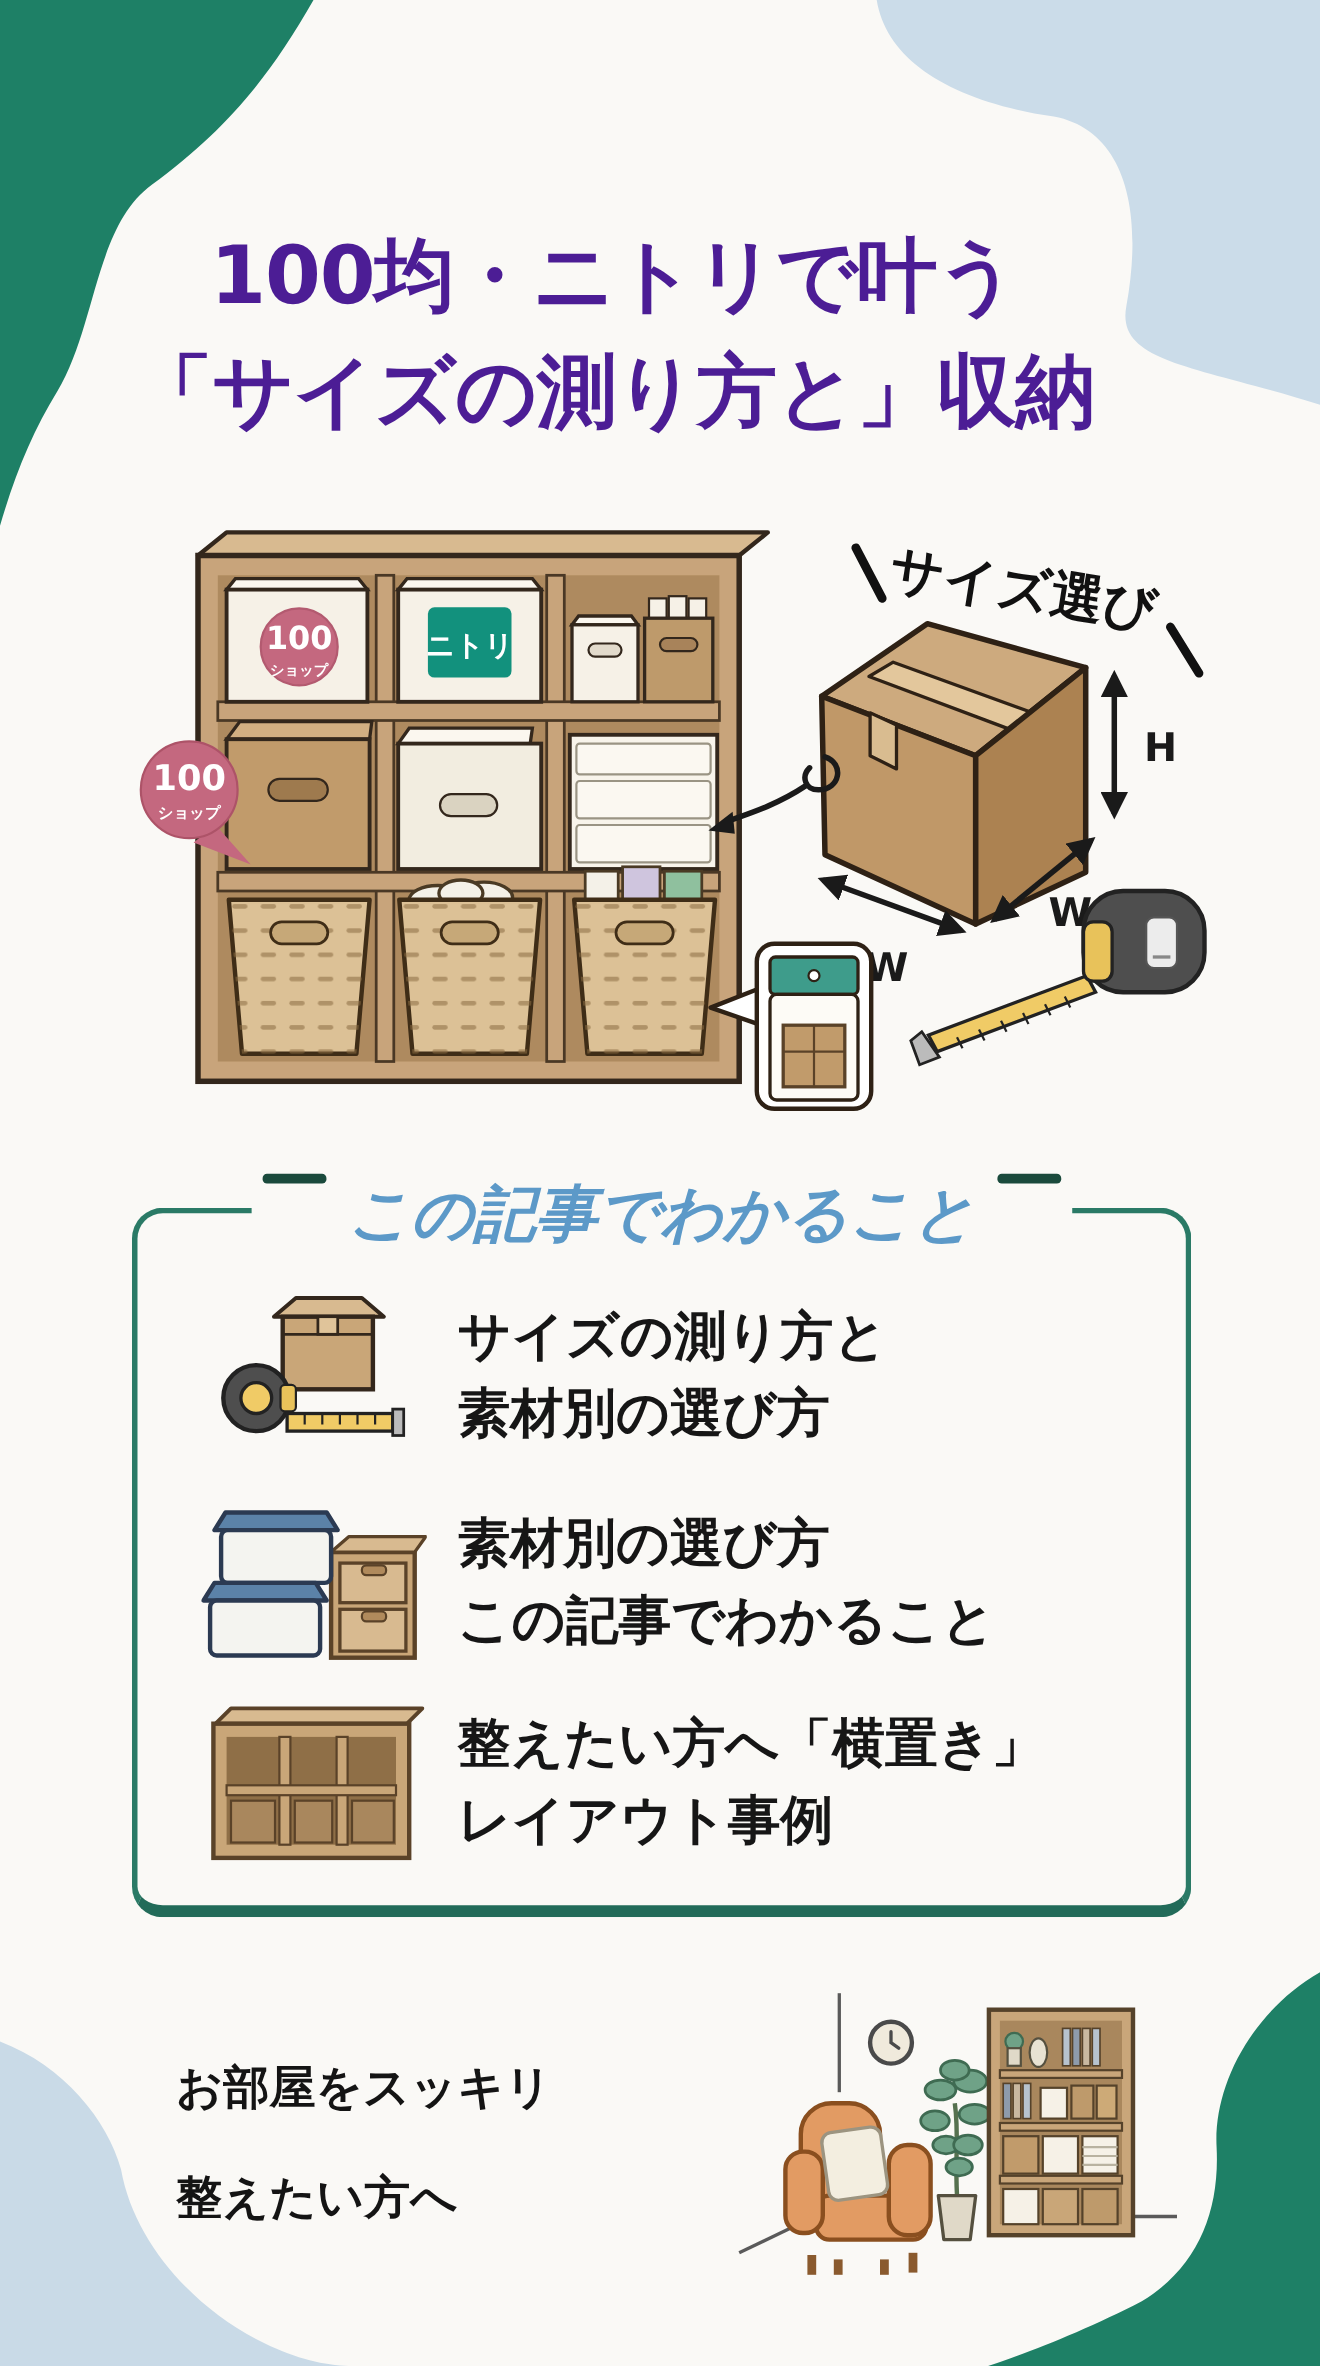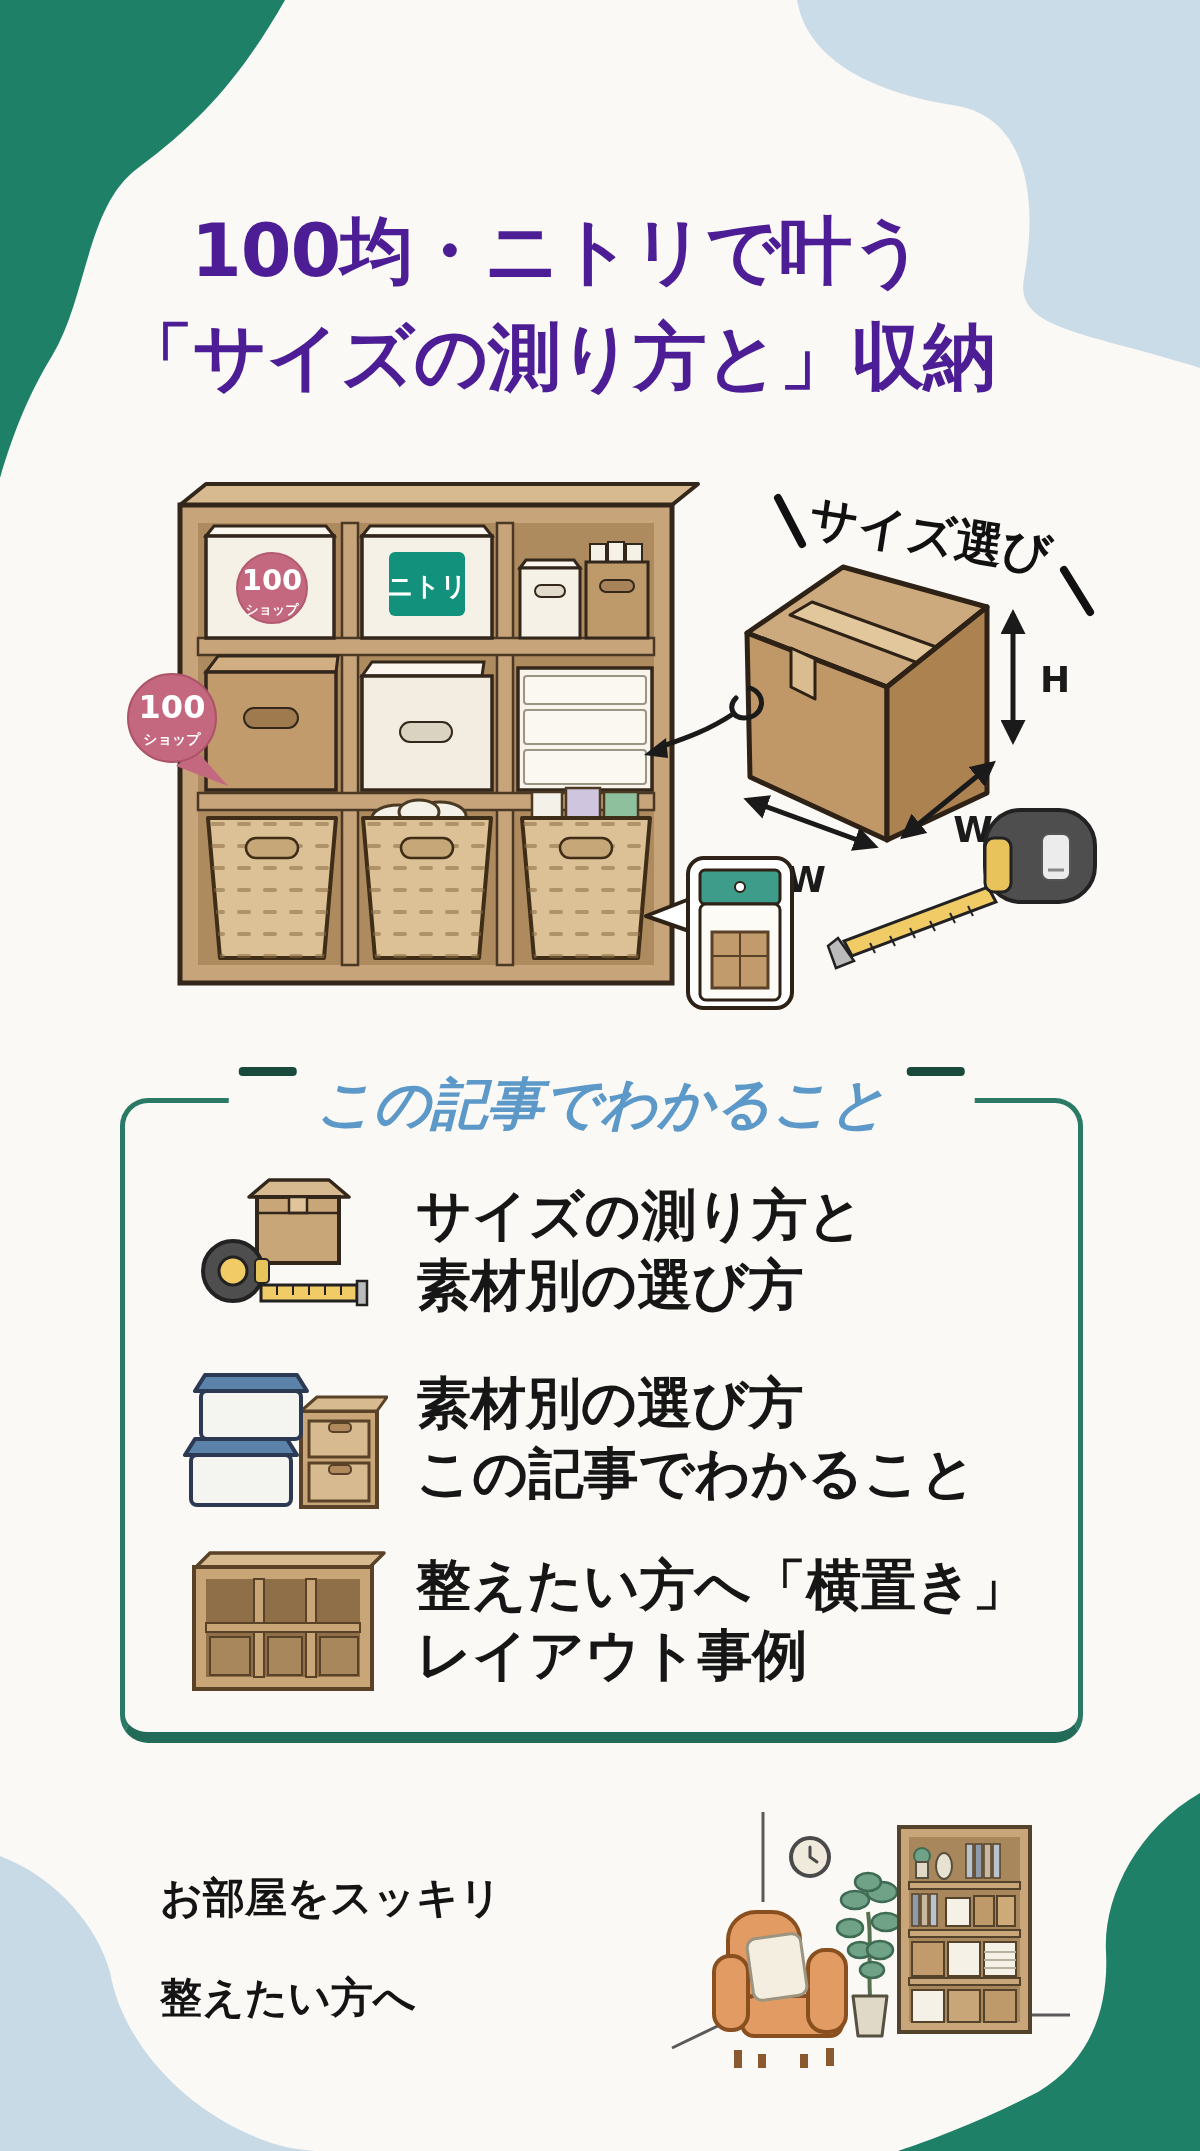--- a/index.html
+++ b/index.html
@@ -14,21 +14,21 @@
     font-size:73px;font-weight:900;color:#4c1d95;line-height:106px;letter-spacing:-1px;}
   .hero{left:0;top:440px;width:1200px;height:580px;}
   .info-box{left:120px;top:1098px;width:953px;height:629px;
     border:5px solid #2A7A66;border-bottom:11px solid #226B59;border-radius:28px;}
   .info-header{position:absolute;top:-36px;left:50%;transform:translateX(-50%);
     display:flex;align-items:flex-start;gap:20px;background:#FAF9F6;padding:0 10px;white-space:nowrap;font-style:italic;}
   .info-header .dash{display:inline-block;width:58px;height:9px;background:#1A4A3C;border-radius:4px;}
   .info-header .header-text{font-size:56px;font-weight:900;color:#5C99C8;}
   .item{position:absolute;left:58px;right:24px;height:150px;display:flex;align-items:center;gap:28px;}
   .item .icon{width:205px;flex:0 0 205px;display:flex;justify-content:center;align-items:center;}
-  .item .item-text{font-size:55px;font-weight:900;color:#161616;line-height:70px;white-space:nowrap;}
+  .item .item-text{font-size:48px;font-weight:900;color:#161616;line-height:70px;white-space:nowrap;}
   .footer-text{left:160px;top:1848px;font-size:42px;font-weight:900;color:#141414;line-height:100px;white-space:nowrap;}
   .room{left:650px;top:1800px;width:480px;height:270px;}
   svg text{font-family:"DejaVu Sans","Liberation Sans",sans-serif;}
 </style>
 </head>
 <body>
 
 <div class="canvas">
 
   <svg class="abs bg-blobs" viewBox="0 0 1200 2151" aria-hidden="true">

